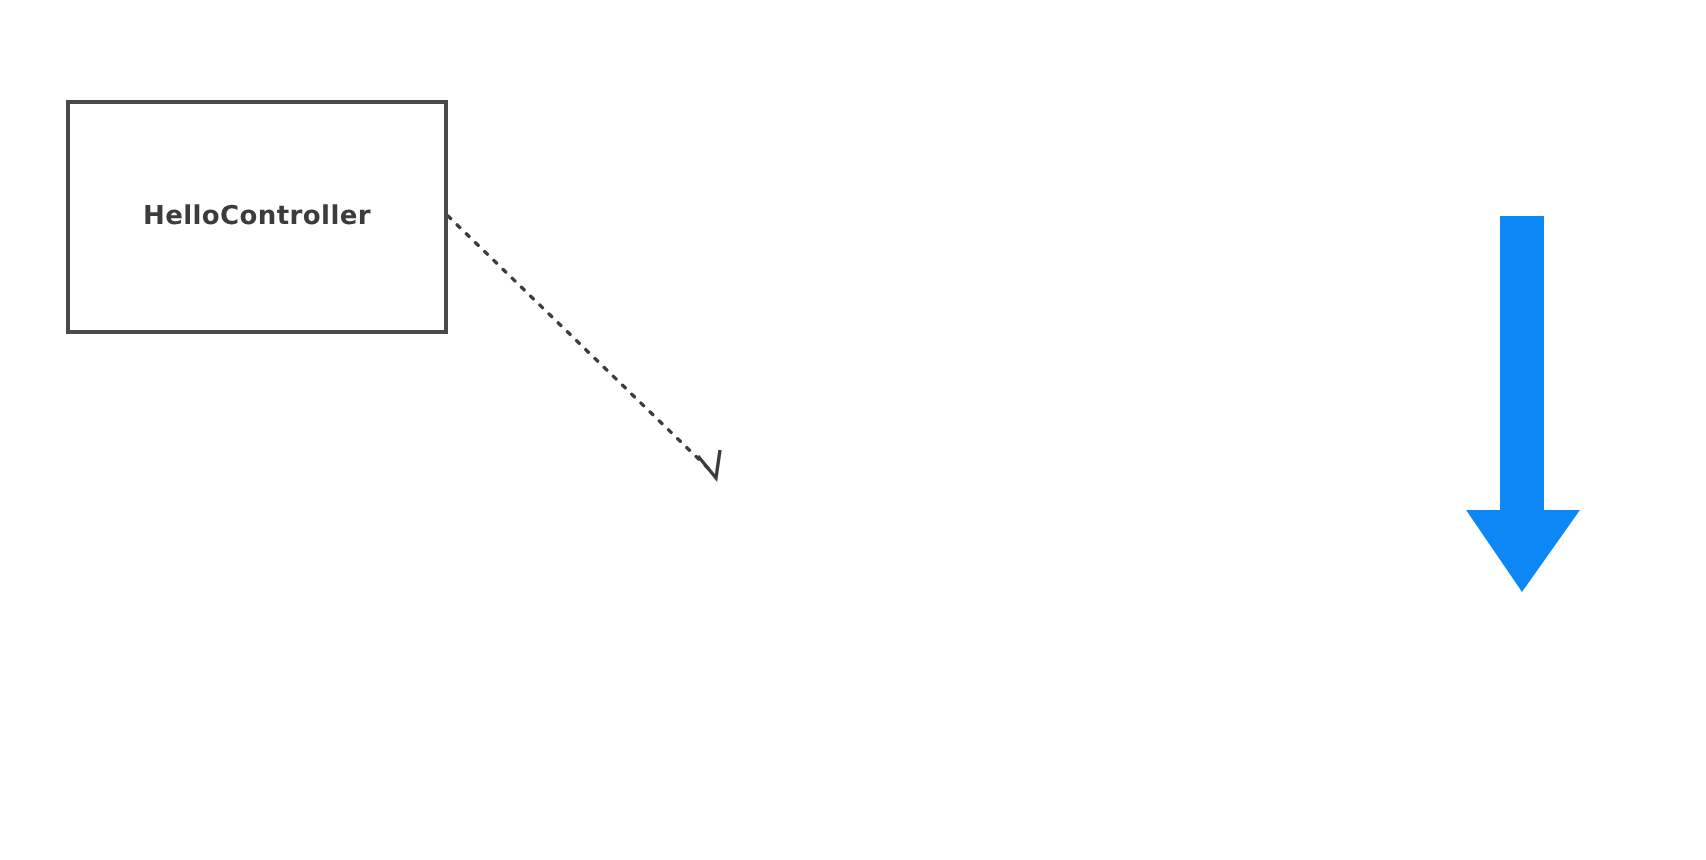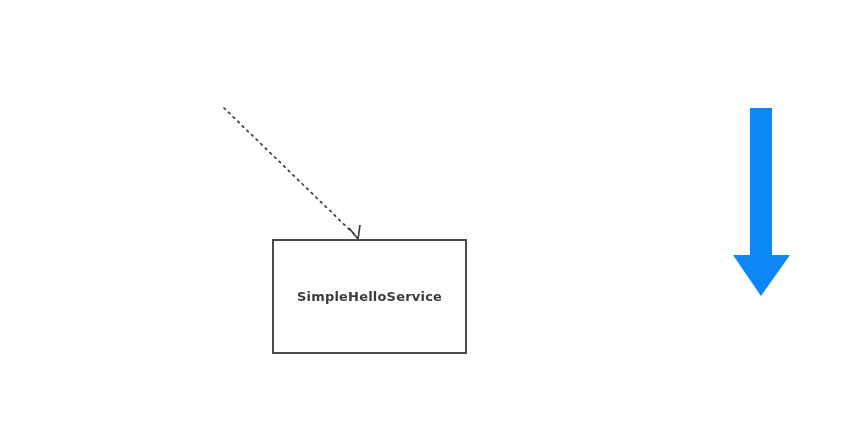--- a/index.html
+++ b/index.html
@@ -66,18 +66,18 @@
 
   <svg class="svg-layer" viewBox="0 0 853 430" xmlns="http://www.w3.org/2000/svg">
 
     <line x1="224" y1="108" x2="356" y2="236" stroke="#3c3c3c" stroke-width="1.7" stroke-linecap="round" stroke-dasharray="1.8 4.6"></line>
 
     <polyline points="349,228 358,239 360,225" fill="none" stroke="#3c3c3c" stroke-width="1.7" stroke-linejoin="miter" stroke-linecap="butt"></polyline>
 
     <polygon points="750,108 772,108 772,255 790,255 761,296 733,255 750,255" fill="#0d87f5"></polygon>
   </svg>
 
+  <div class="uml-box" id="box-hellocontroller">
+    <span class="uml-box-label">HelloController</span>
+  </div>
 
-  <div class="uml-box" id="box-simplehelloservice">
-    <span class="uml-box-label">SimpleHelloService</span>
-  </div>
 
 </div>
 
 </body></html>

